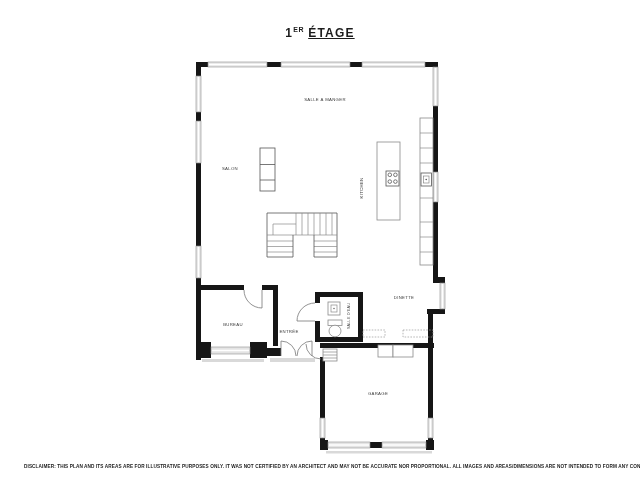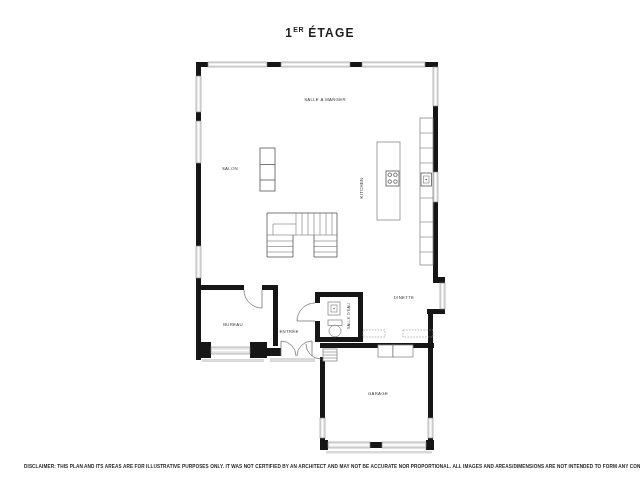--- a/index.html
+++ b/index.html
@@ -1,21 +1,21 @@
 <!DOCTYPE html>
 <html><head>
 <meta charset="utf-8">
 <style>
   html,body{margin:0;padding:0;background:#fff;}
   .stage{position:relative;width:640px;height:480px;background:#ffffff;overflow:hidden;
          font-family:"Liberation Sans", sans-serif;}
   .title{position:absolute;top:26px;left:0;width:640px;text-align:center;
          font-size:12px;font-weight:700;color:#1c1c1c;letter-spacing:1.2px;}
   .title .sup{font-size:7px;vertical-align:super;letter-spacing:.6px;}
-  .title .rest{margin-left:4px;}
+  .title .rest{margin-left:4px;text-decoration:underline;}
   .disclaimer{position:absolute;top:464px;left:24px;width:600px;white-space:nowrap;
          font-size:4.7px;font-weight:700;color:#222;letter-spacing:.1px;}
   svg text{font-family:"Liberation Sans", sans-serif;fill:#3c3c3c;letter-spacing:.3px;}
   .w{fill:#161616;}
   .win{fill:#e4e4e4;stroke:#8f8f8f;stroke-width:.6;}
   .mw{stroke:#ffffff;stroke-width:1.5;}
   .fur{fill:#ffffff;stroke:#8a8a8a;stroke-width:.8;}
   .ln{stroke:#8a8a8a;stroke-width:.7;fill:none;}
   .dk{stroke:#555;stroke-width:.8;fill:none;}
   .door{stroke:#777;stroke-width:.8;fill:none;}

